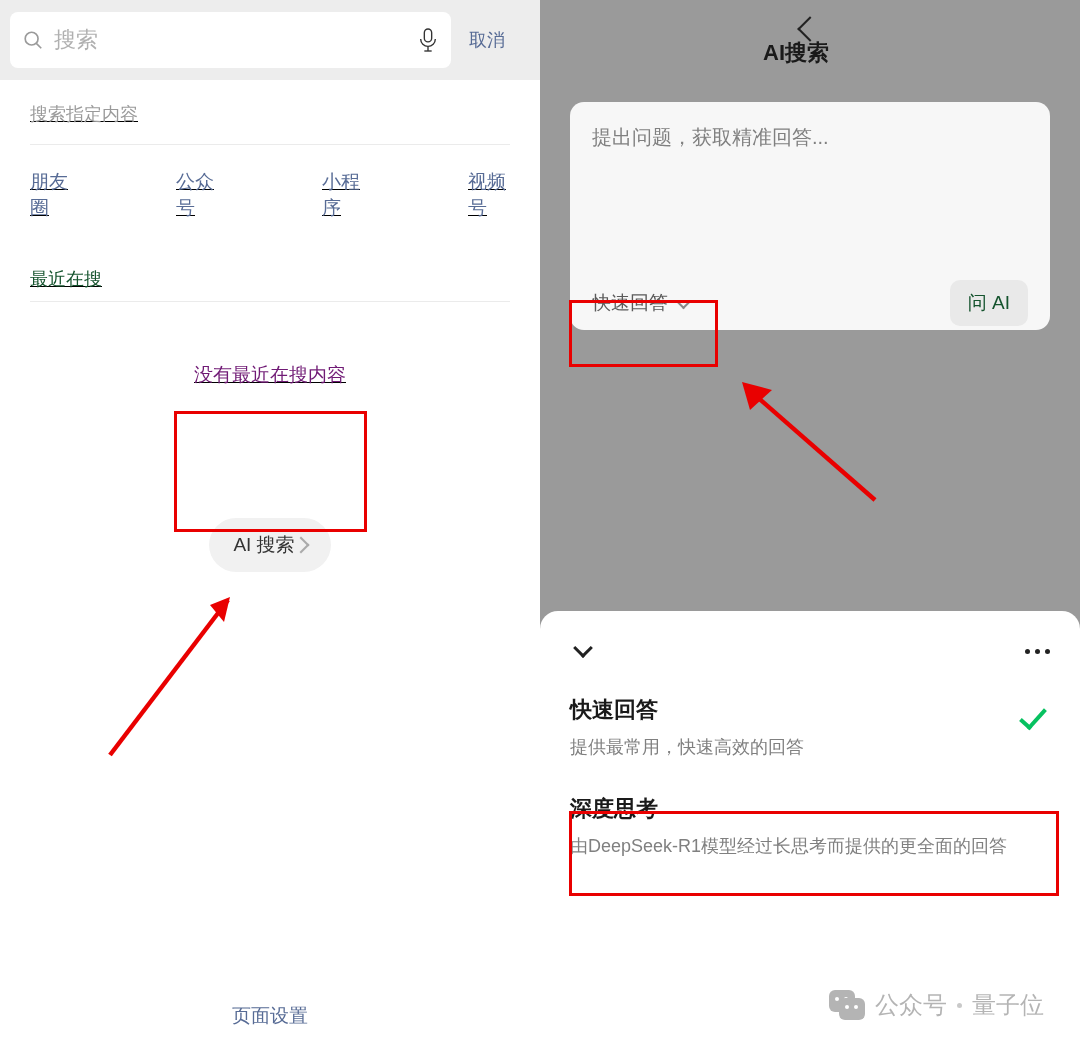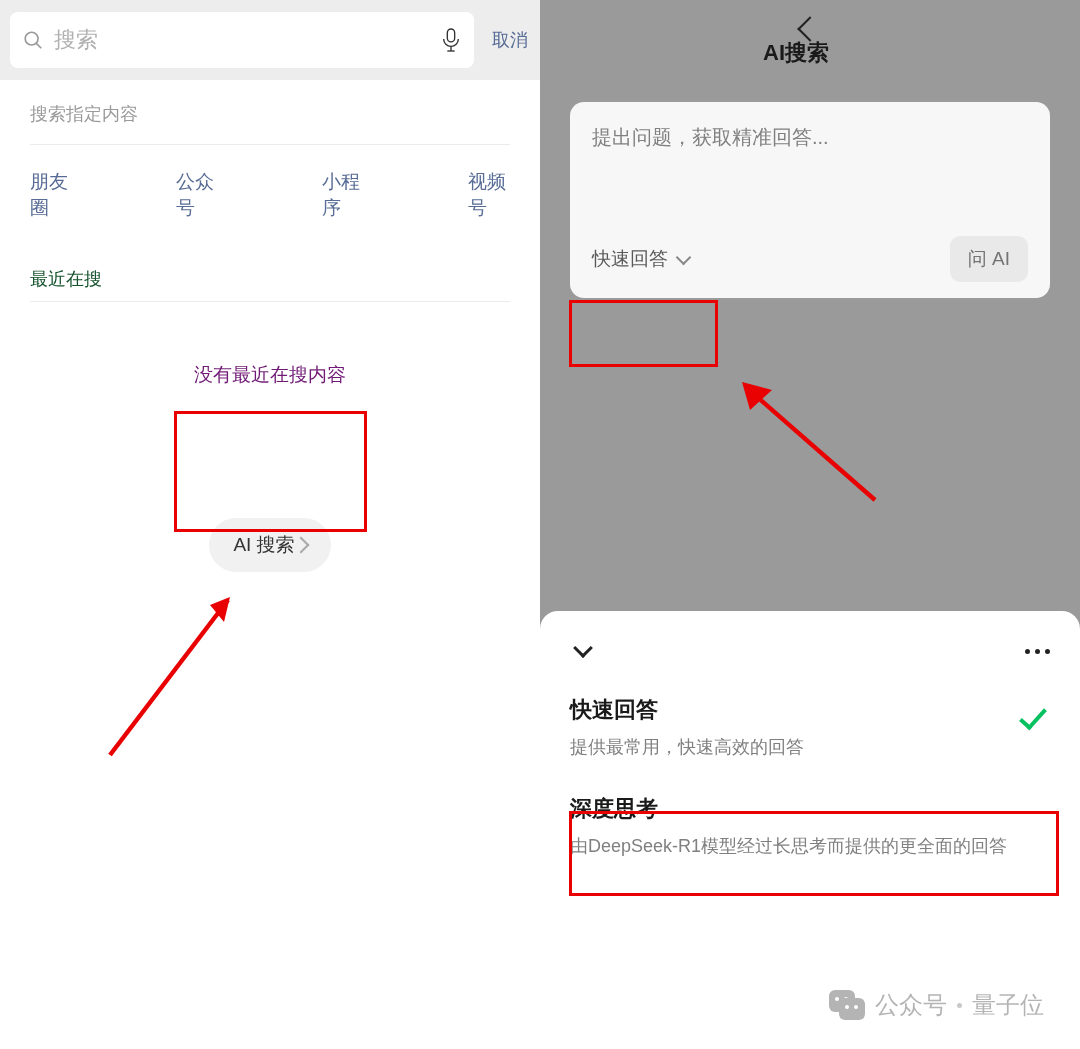--- a/index.html
+++ b/index.html
@@ -3,53 +3,53 @@
   <meta charset="utf-8">
   <style>
     * { margin: 0; padding: 0; box-sizing: border-box; }
     body { font-family: -apple-system, "PingFang SC", "Helvetica Neue", sans-serif; width: 1080px; height: 1049px; display: flex; background: #fff; position: relative; overflow: hidden; }
     .panel { width: 540px; height: 1049px; position: relative; }
     .left { background: #ededed; }
     .right { background: #ededed; }
     .right-dim { position: absolute; inset: 0; background: rgba(0,0,0,0.35); }
 
     
-    .search-row { display: flex; align-items: center; padding: 12px 4px 12px 10px; gap: 14px; }
+    .search-row { display: flex; align-items: center; padding: 12px 27px 12px 10px; gap: 14px; }
     .search-box { flex: 1; height: 56px; background: #fff; border-radius: 8px; display: flex; align-items: center; padding: 0 12px; }
     .search-box input { flex: 1; border: none; outline: none; font-size: 22px; color: #333; background: transparent; }
     .search-box input::placeholder { color: #b0b0b0; }
     .icon-search { width: 22px; height: 22px; margin-right: 10px; stroke: #9a9a9a; fill: none; stroke-width: 1.8; }
     .icon-mic { width: 22px; height: 26px; stroke: #333; fill: none; stroke-width: 1.5; }
     .cancel { color: #576b95; font-size: 18px; padding: 0 8px 0 4px; text-align: center; }
 
-    .content-left { background: #fff; padding: 22px 30px 0; height: calc(1049px - 80px); position: relative; }
+    .content-left { background: #fff; padding: 22px 30px 0; height: calc(1049px - 80px); position: relative; text-decoration: underline; }
     .section-title { color: #9a9a9a; font-size: 18px; padding-bottom: 18px; border-bottom: 1px solid rgba(0,0,0,0.08); }
     .link-row { display: flex; gap: 104px; padding: 24px 0 36px; }
     .link-row a { color: #576b95; font-size: 19px; font-weight: 500; text-decoration: none; }
     .recent-title { color: #14532d; font-size: 18px; padding: 10px 0 10px; border-bottom: 1px solid rgba(0,0,0,0.08); }
     .no-recent { text-align: center; color: #701a75; font-size: 19px; margin-top: 60px; }
 
     .ai-btn-wrap { text-align: center; margin-top: 130px; position: relative; }
     .ai-btn { display: inline-flex; align-items: center; background: #f1f1f1; border-radius: 28px; padding: 14px 24px; font-size: 19px; color: #333; }
     .chev-right { width: 12px; height: 12px; border-top: 2px solid #aaa; border-right: 2px solid #aaa; transform: rotate(45deg); }
     .red-box-1 { position: absolute; border: 3px solid #e90000; left: 174px; top: 411px; width: 193px; height: 121px; z-index: 5; }
 
     .page-settings { position: absolute; bottom: 20px; left: 0; right: 0; text-align: center; color: #576b95; font-size: 19px; }
 
     
     .r-header { position: relative; z-index: 2; display: flex; align-items: center; height: 72px; padding: 20px 16px 0; flex-direction: column; }
     .back-chev { width: 18px; height: 18px; border-left: 2.5px solid #222; border-bottom: 2.5px solid #222; transform: rotate(45deg); }
     .r-title { flex: 1; text-align: center; font-size: 22px; font-weight: 600; color: #1a1a1a; padding-right:28px; }
 
-    .prompt-box { position: relative; z-index: 2; margin: 30px 30px 0; background: #f7f7f7; border-radius: 14px; height: 196px; padding: 22px 22px 16px; display: flex; flex-direction: column; }
+    .prompt-box { position: relative; z-index: 2; margin: 30px 30px 0; background: #f7f7f7; border-radius: 14px; height: 228px; padding: 22px 22px 4px; display: flex; flex-direction: column; }
     .prompt-box .ph { color: #808080; font-size: 20px; flex: 1; }
     .prompt-bottom { display: flex; justify-content: space-between; align-items: center; }
     .mode-sel { display: inline-flex; align-items: center; gap: 10px; color: #5a5a5a; font-size: 19px; }
     .chev-down-sm { width: 11px; height: 11px; border-right: 2px solid #888; border-bottom: 2px solid #888; transform: rotate(45deg); margin-bottom: 4px; }
-    .ask-btn { background: #e9e9e9; border-radius: 10px; padding: 10px 18px; color: #737373; font-size: 19px; }
+    .ask-btn { background: #e9e9e9; border-radius: 10px; padding: 10px 18px; color: #14532d; font-size: 19px; }
 
     .red-box-2 { position: absolute; border: 3px solid #e90000; z-index: 4; }
 
     
     .sheet { position: absolute; left: 0; right: 0; bottom: 0; height: 438px; background: #fff; border-top-left-radius: 18px; border-top-right-radius: 18px; z-index: 10; padding: 22px 30px 0; }
     .sheet-top { display: flex; justify-content: space-between; align-items: center; height: 36px; }
     .sheet-chev { width: 14px; height: 14px; border-right: 3px solid #222; border-bottom: 3px solid #222; transform: rotate(45deg); margin-left: 6px; margin-top:-6px; }
     .dots { display: flex; gap: 5px; }
     .dots span { width: 5px; height: 5px; background: #222; border-radius: 50%; }
     .opt { padding: 26px 0 18px; position: relative; }
@@ -103,20 +103,21 @@
     <div class="recent-title">最近在搜</div>
     <div class="no-recent">没有最近在搜内容</div>
 
     <div class="ai-btn-wrap">
       <div class="ai-btn">
         <span>AI 搜索</span>
         <span class="chev-right"></span>
       </div>
     </div>
 
+    <div class="page-settings">页面设置</div>
   </div>
 
   <div class="red-box-1"></div>
 
   <svg class="arrow" style="left:100px; top:520px;" width="180" height="250">
     <line x1="10" y1="235" x2="128" y2="80"></line>
     <polygon points="130,77 110,85 124,102"></polygon>
   </svg>
 </div>
 

